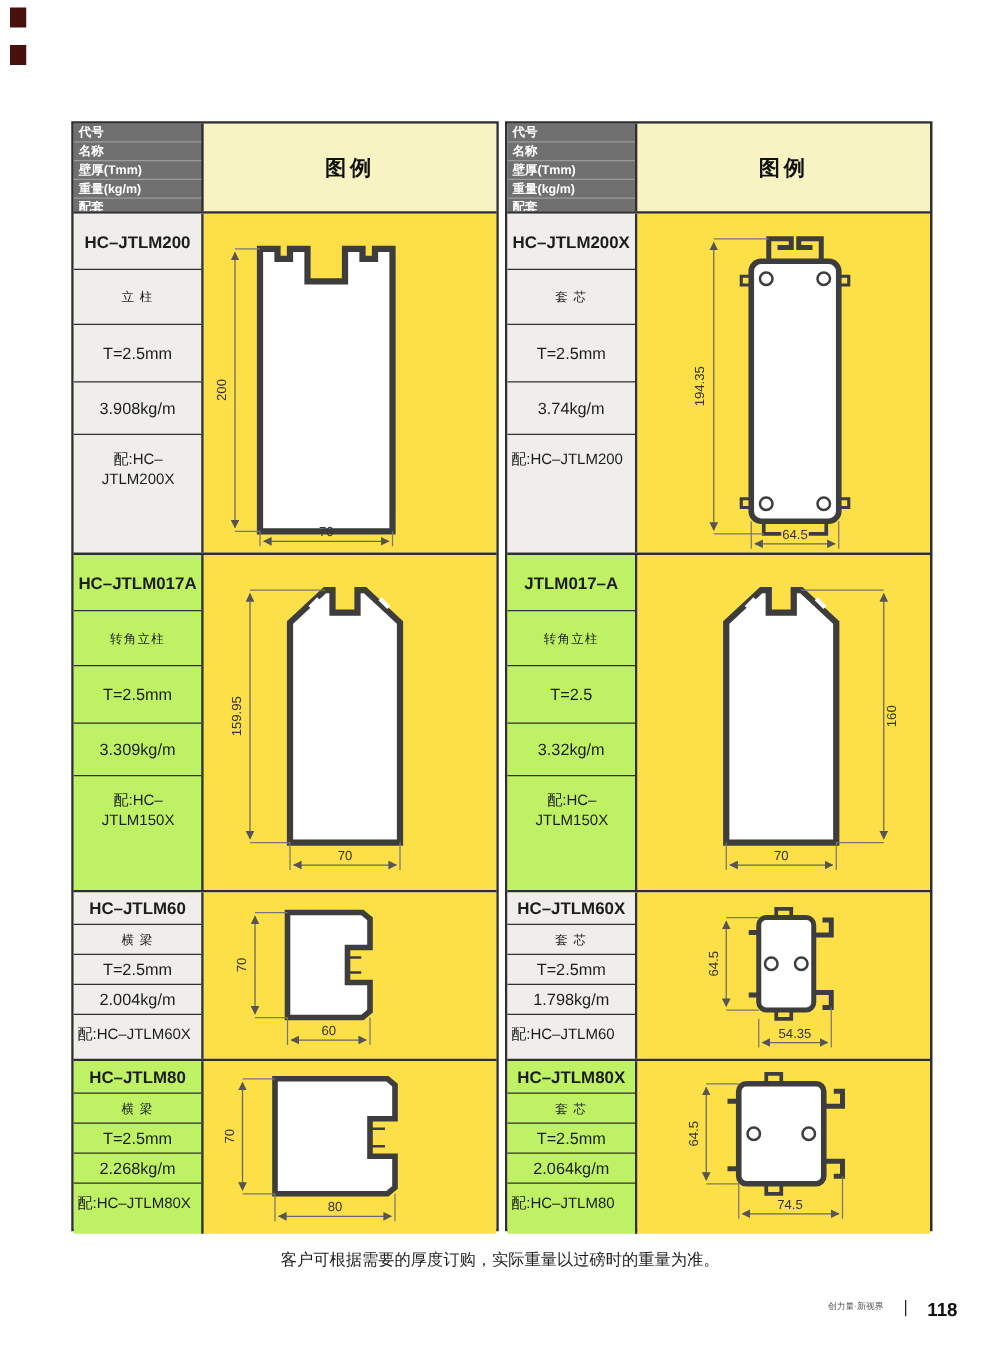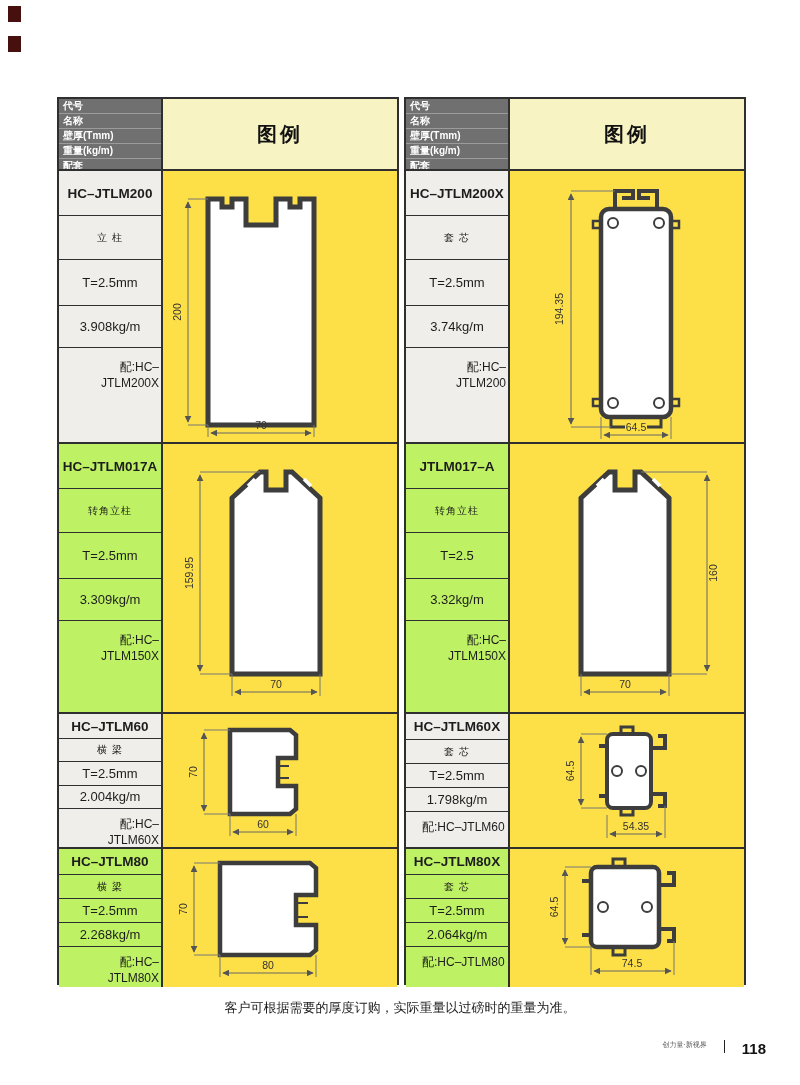--- a/index.html
+++ b/index.html
@@ -11,33 +11,33 @@
   .mark { position:absolute; left:8px; width:13px; height:16px; background:#45100d; }
   .mark.m1 { top:6px; } .mark.m2 { top:36px; }
 
   .table-wrap { position:absolute; left:57px; top:97px; width:689px; height:888px; display:flex; gap:5px; }
   .group { width:342px; border:2px solid #2f2f2f; background:#fff; display:flex; flex-direction:column; box-sizing:border-box; }
 
   .ghead { display:flex; height:70px; }
   .hlabels { width:104px; border-right:2px solid #2f2f2f; display:flex; flex-direction:column; background:#707070; box-sizing:border-box; }
   .hcell { flex:1; color:#ffffff; font-size:10px; font-weight:bold; display:flex; align-items:center; padding-left:4px; border-bottom:1px solid #9b9b9b; box-sizing:border-box; }
   .hcell:last-child { border-bottom:none; }
-  .hlegend { flex:1; background:#f8f3c3; display:flex; align-items:center; justify-content:center; font-weight:bold; font-size:20px; letter-spacing:3px; color:#111; }
+  .hlegend { flex:1; background:#f8f3c3; display:flex; align-items:center; justify-content:center; font-weight:bold; font-size:17px; letter-spacing:3px; color:#111; }
 
   .prow { display:flex; border-top:2px solid #2f2f2f; box-sizing:border-box; }
   .r1 { height:273px; } .r2 { height:270px; } .r3 { height:135px; } .r4 { height:140px; }
 
   .labels { width:104px; border-right:2px solid #2f2f2f; display:flex; flex-direction:column; box-sizing:border-box; }
   .labels.lg { background:#efeeea; }
   .labels.hl { background:#bef264; }
   .cell { border-bottom:1.5px solid #2f2f2f; display:flex; align-items:center; justify-content:center; box-sizing:border-box; text-align:left; }
   .code  { font-weight:bold; font-size:13.5px; }
   .name  { font-size:10px; letter-spacing:1px; }
   .thick, .weight { font-size:13px; }
-  .match { border-bottom:none; flex:1; font-size:12px; justify-content:flex-start; align-items:flex-start; padding:11px 2px 0 16px; text-align:right; }
+  .match { border-bottom:none; flex:1; font-size:12px; justify-content:flex-start; align-items:flex-start; padding:11px 2px 0 3px; text-align:center; }
   .big .code{height:45px} .big .name{height:44px} .big .thick{height:46px} .big .weight{height:42px}
   .small .code{height:26px} .small .name{height:24px} .small .thick{height:24px} .small .weight{height:24px}
   .small .match { padding-top:7px; }
 
   .diagram { flex:1; background:#fde047; display:flex; align-items:center; justify-content:center; }
   svg { display:block; }
   svg text { font-family:"Liberation Sans","DejaVu Sans",sans-serif; font-size:10.5px; fill:#333; }
   .prof { fill:#ffffff; stroke:#3d3d3d; stroke-linejoin:miter; }
   .sw5 { stroke-width:5; } .sw45 { stroke-width:4.5; } .sw4 { stroke-width:4; }
   .det { fill:none; stroke:#3d3d3d; }

